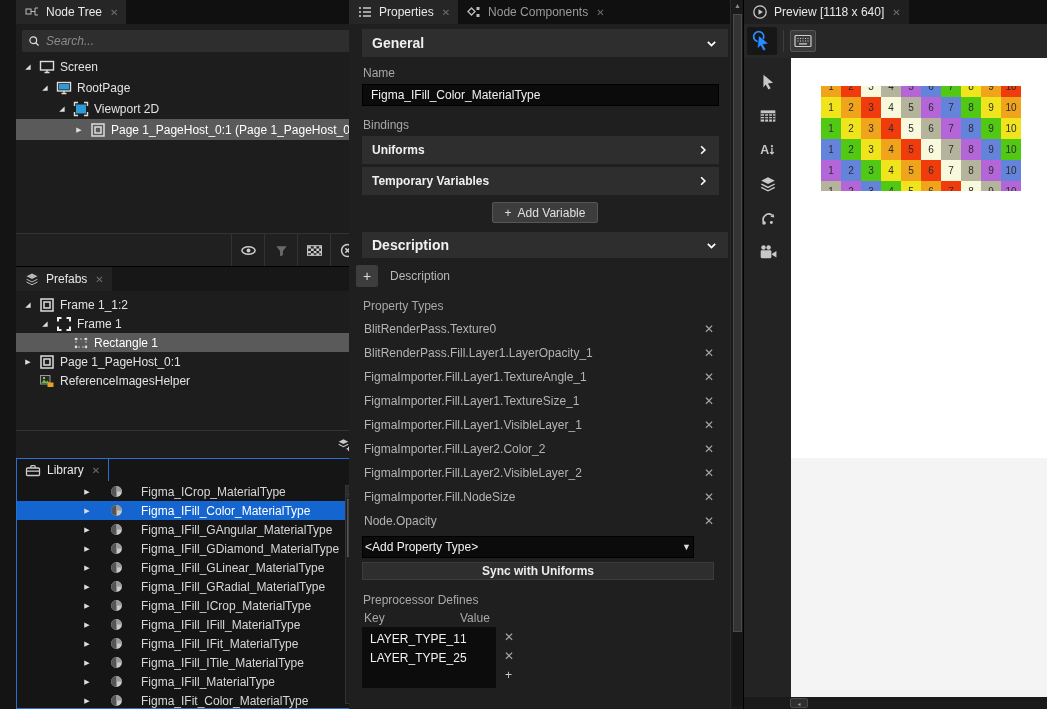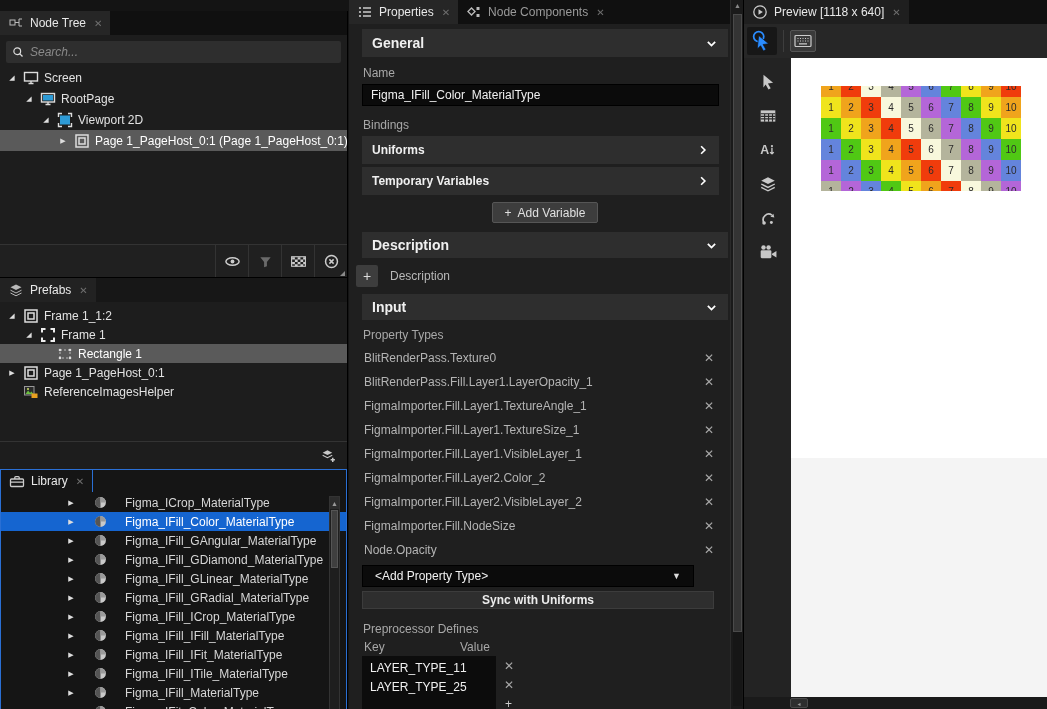--- a/index.html
+++ b/index.html
@@ -1,20 +1,20 @@
 <!DOCTYPE html>
 <html><head>
 <meta charset="utf-8">
 <style>
   * { margin:0; padding:0; box-sizing:border-box; }
   html,body { width:1047px; height:709px; overflow:hidden; background:#141414;
     font-family:"Liberation Sans", sans-serif; font-size:12px; color:#d8d8d8; }
   svg { display:block; }
   .col { position:absolute; top:0; bottom:0; }
-  #col-left  { left:0;   width:348px; background:#b91c1c; border-right:1px solid #000;margin-top:11px; }
+  #col-left  { left:16px;   width:348px; background:#b91c1c; border-right:1px solid #000; }
   #col-mid   { left:349px; width:381px; background:#1f1f1f; }
   #mid-scroll{ position:absolute; left:730px; top:0; width:13px; height:709px; background:#1a1a1a; border-left:1px solid #2a2a2a;}
   #col-right { left:743px; width:304px; background:#222; border-left:1px solid #000; }
 
   
   .tabbar { height:24px; background:#101010; display:flex; align-items:stretch; }
   .tab { display:flex; align-items:center; gap:6px; padding:0 8px; color:#9a9a9a; background:#101010; }
   .tab.active { background:#262626; color:#e8e8e8; }
   .tab-close { color:#6f6f6f; font-size:10px; margin-left:2px; }
 
@@ -64,21 +64,21 @@
     padding:0 10px; font-weight:bold; color:#f0f0f0; margin-top:3px; }
   .btn-addvar { display:flex; margin:7px auto 9px auto; height:21px; background:#3d3d3d; border:1px solid #565656;
     border-radius:2px; color:#e0e0e0; align-items:center; gap:6px; padding:0 12px; width:fit-content; }
   .desc-row { display:flex; align-items:center; gap:12px; height:30px; margin:3px 0; }
   .plus-btn { width:22px; height:22px; background:#3d3d3d; border-radius:2px; display:flex; align-items:center;
     justify-content:center; color:#ddd; font-size:14px; }
   .prop-row { height:24px; display:flex; align-items:center; justify-content:space-between; color:#b4b4b4;
     padding:0 3px 0 2px; }
   .xbtn { color:#a8a8a8; font-size:12px; width:20px; text-align:center; }
   .dropdown { margin-top:3px; height:22px; background:#0b0b0b; border:1px solid #000; color:#f2f2f2;
-    display:flex; align-items:center; justify-content:space-between; padding:0 12px; width:332px; }
+    display:flex; align-items:center; justify-content:space-between; padding:0 2px; width:332px; }
   .dd-arrow { font-size:9px; color:#ddd; }
   .btn-sync { margin-top:4px; height:18px; background:#2e2e2e; border:1px solid #3c3c3c; color:#ececec;
     font-weight:bold; display:flex; align-items:center; justify-content:center; width:352px; }
   .kv-head { display:flex; color:#a8a8a8; margin:4px 0 2px 2px; }
   .kv-head .k { width:96px; } .kv-head .v { width:38px; }
   .defines-box { background:#0c0c0c; width:134px; padding:2px 0; }
   .def-row { height:19px; display:flex; align-items:center; color:#f0f0f0; }
   .def-row .k { width:98px; padding-left:8px; } .def-row .v { width:36px; }
   .def-x { color:#a8a8a8; margin-left:8px; height:19px; display:flex; align-items:center; }
   .def-plus { color:#ccc; margin-left:9px; height:19px; display:flex; align-items:center; }
@@ -486,26 +486,20 @@
       <span>Description</span>
       <svg width="13" height="13" viewBox="0 0 16 16">
           <path d="M3.5 6l4.5 4.5L12.5 6" stroke="#fff" stroke-width="2.2" fill="none"></path>
         </svg>
     </div>
     <div class="desc-row">
       <div class="plus-btn" style="margin-left:-6px;">+</div>
       <span style="color:#b8b8b8;">Description</span>
     </div>
 
-    <div class="sec-header" style="height:26px;">
-      <span>Input</span>
-      <svg width="13" height="13" viewBox="0 0 16 16">
-          <path d="M3.5 6l4.5 4.5L12.5 6" stroke="#fff" stroke-width="2.2" fill="none"></path>
-        </svg>
-    </div>
     <div class="mini-label" style="margin-top:8px;">Property Types</div>
     <div id="proptype-rows" style="width:360px;">
         <div class="prop-row">
           <span>BlitRenderPass.Texture0</span>
           <span class="xbtn">✕</span>
         </div>
         <div class="prop-row">
           <span>BlitRenderPass.Fill.Layer1.LayerOpacity_1</span>
           <span class="xbtn">✕</span>
         </div>

